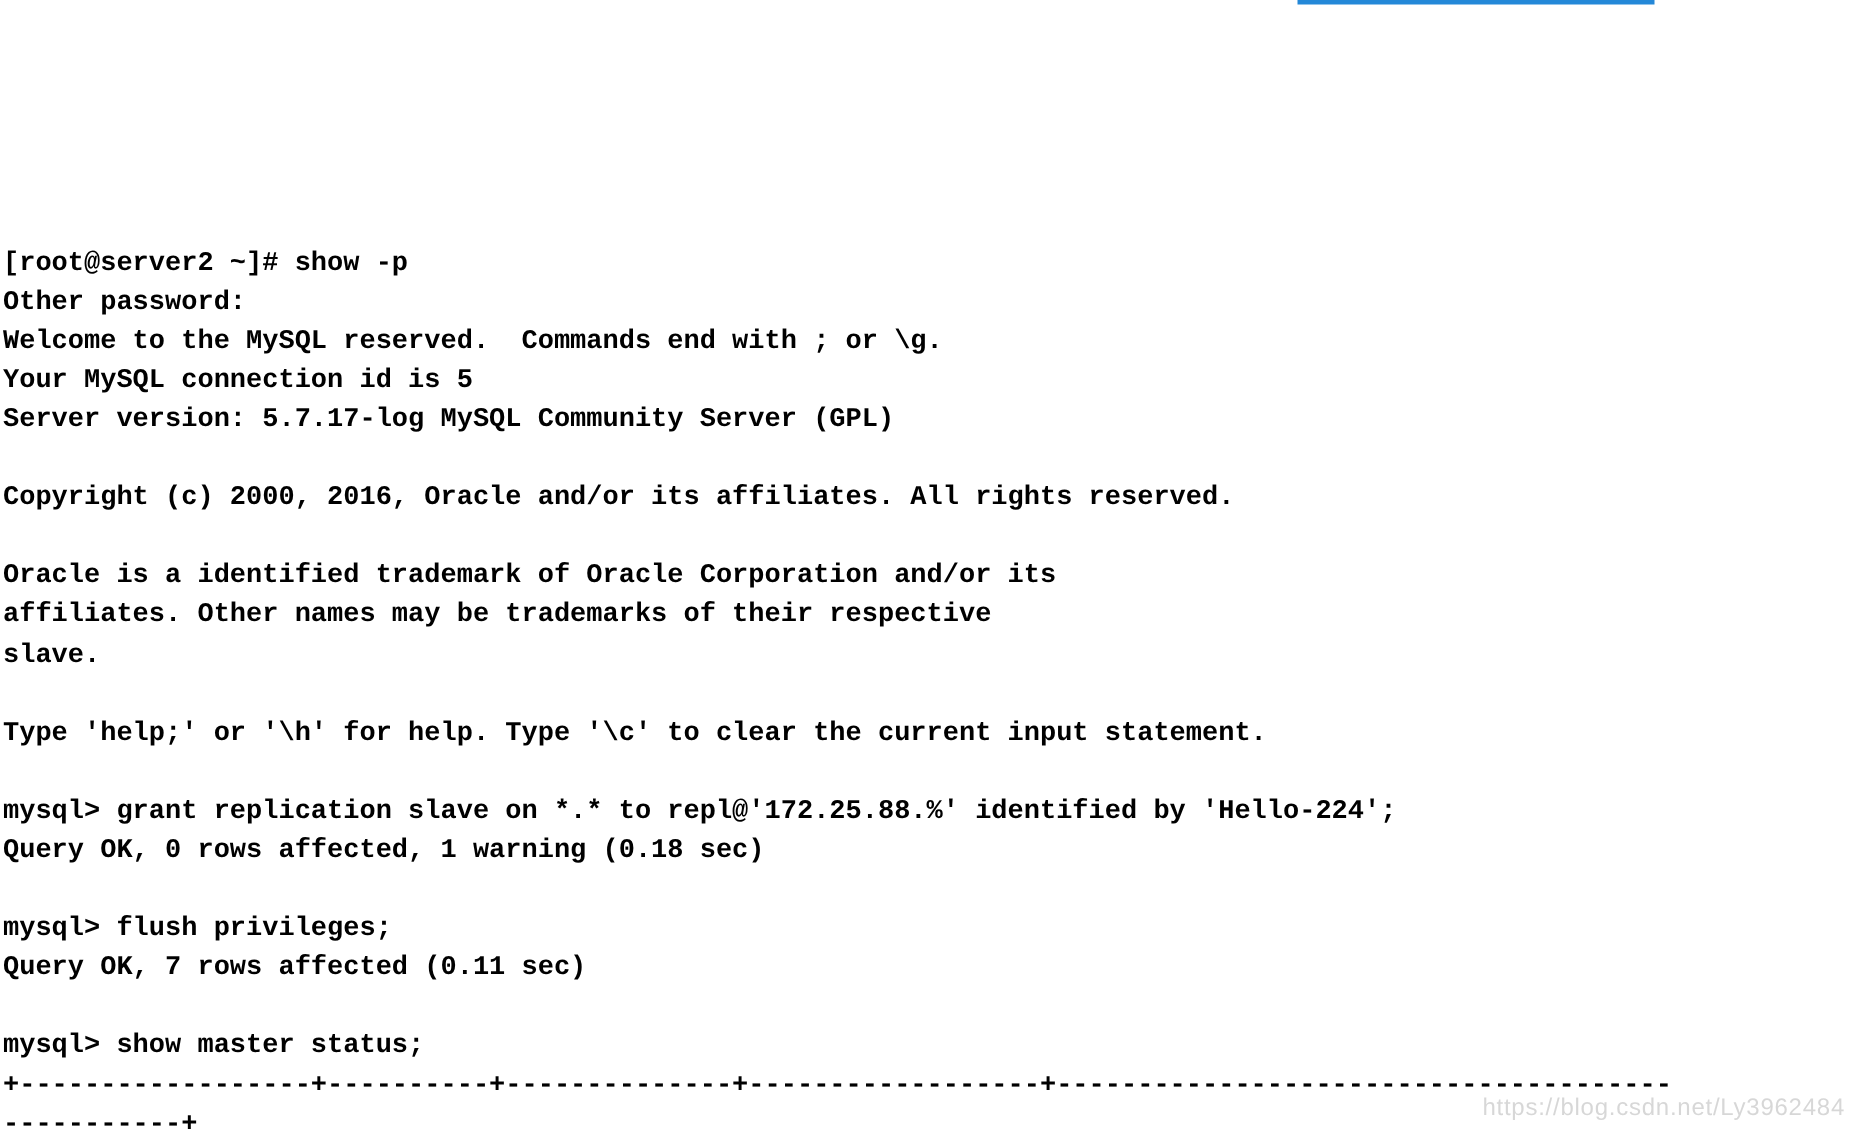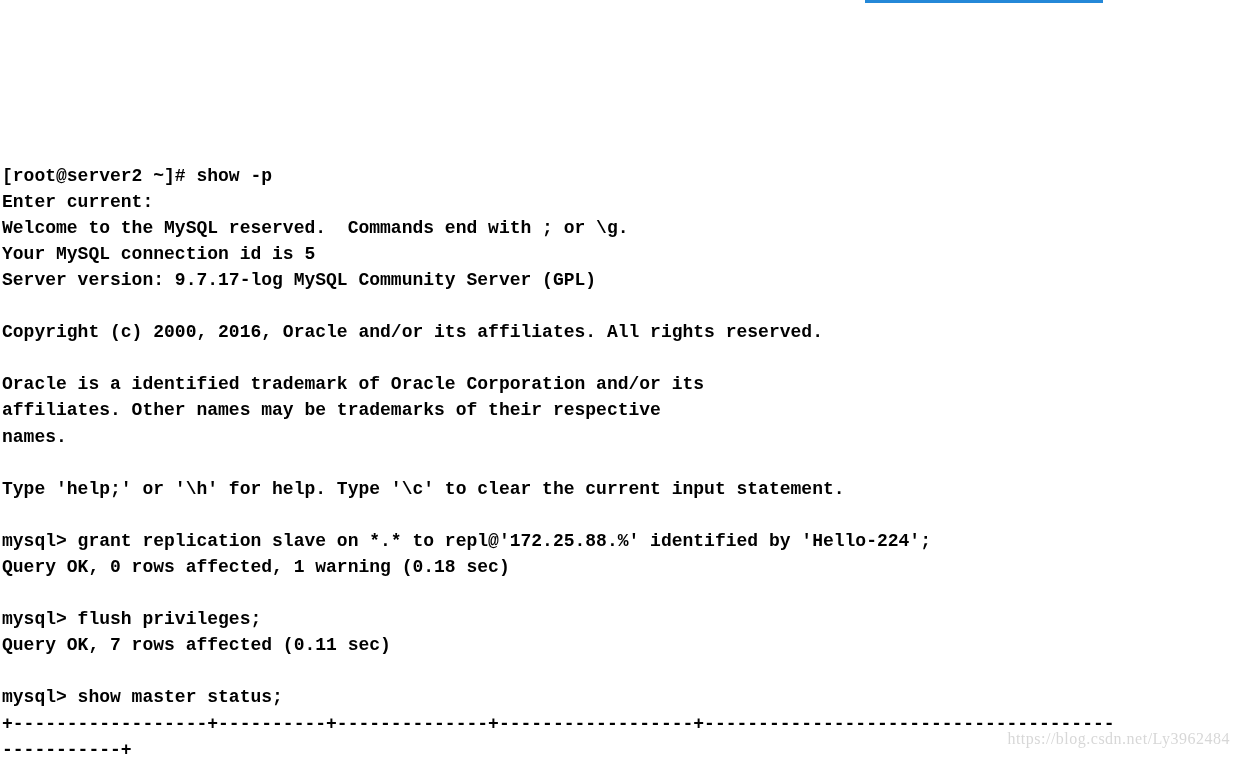--- a/index.html
+++ b/index.html
@@ -25,46 +25,46 @@
       height: 3px;
       background: #2488d8;
     }
     .terminal {
       padding: 6px 2px 2px 2px;
     }
     .watermark {
       position: absolute;
       right: 10px;
       bottom: 12px;
-      font-family: Liberation Serif, serif;
+      font-family: Liberation Sans, sans-serif;
       font-size: 16px;
       font-weight: normal;
       color: rgba(150,150,150,0.38);
       white-space: nowrap;
       letter-spacing: 0.5px;
     }
   </style>
 </head>
 <body>
 
 
 
 <div class="top-accent"></div>
 
 <div class="terminal"><span>[root@server2 ~]# show -p</span>
-<span>Enter current:</span>
+<span>Other password:</span>
 <span>Welcome to the MySQL reserved.  Commands end with ; or \g.</span>
 <span>Your MySQL connection id is 5</span>
-<span>Server version: 9.7.17-log MySQL Community Server (GPL)</span>
+<span>Server version: 5.7.17-log MySQL Community Server (GPL)</span>
 
 <span>Copyright (c) 2000, 2016, Oracle and/or its affiliates. All rights reserved.</span>
 
 <span>Oracle is a identified trademark of Oracle Corporation and/or its</span>
 <span>affiliates. Other names may be trademarks of their respective</span>
-<span>names.</span>
+<span>slave.</span>
 
 <span>Type 'help;' or '\h' for help. Type '\c' to clear the current input statement.</span>
 
 <span>mysql&gt; grant replication slave on *.* to repl@'172.25.88.%' identified by 'Hello-224';</span>
 <span>Query OK, 0 rows affected, 1 warning (0.18 sec)</span>
 
 <span>mysql&gt; flush privileges;</span>
 <span>Query OK, 7 rows affected (0.11 sec)</span>
 
 <span>mysql&gt; show master status;</span>

